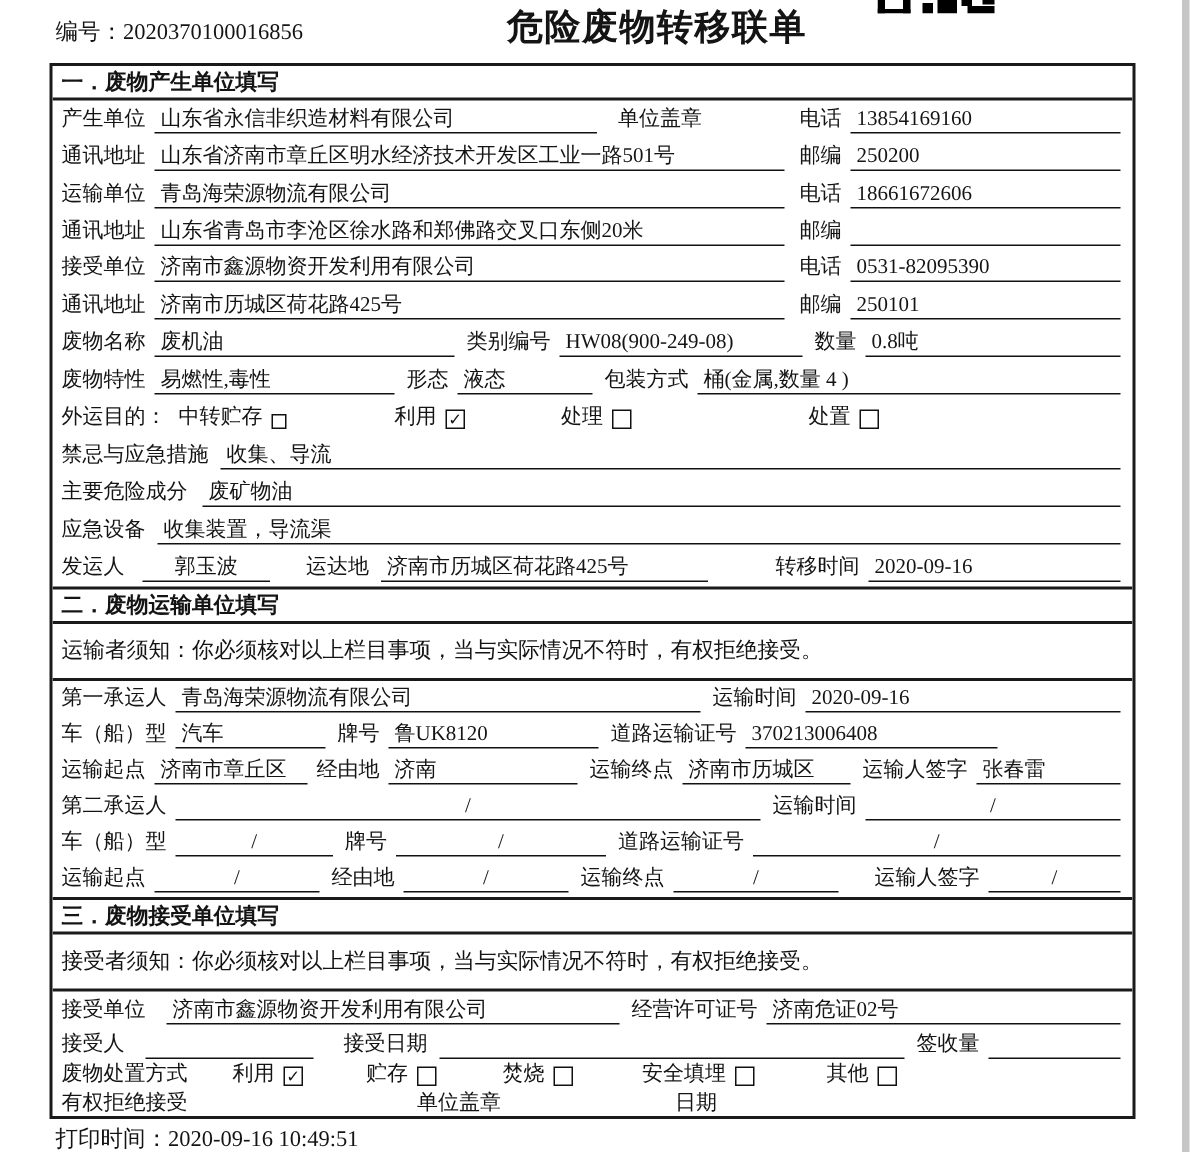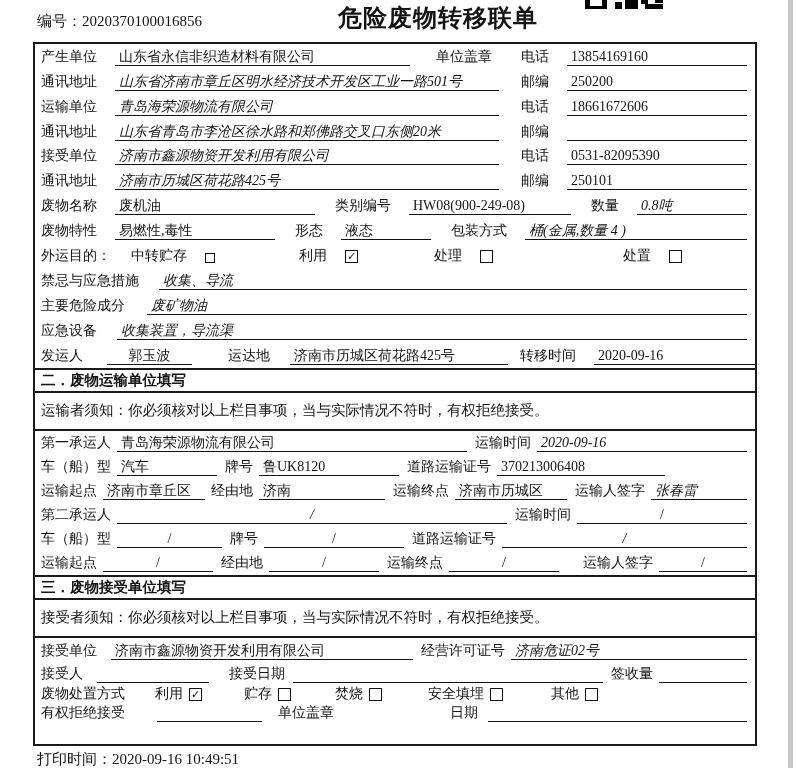--- a/index.html
+++ b/index.html
@@ -11,26 +11,26 @@
   .qr     { position:absolute; left:585px; top:0; width:80px; height:9px; }
 
   .doc { position:absolute; left:33px; top:42px; width:724px; height:704px; border:2px solid #1a1a1a; background:#fff; overflow:hidden; }
 
   .sec-h { height:25px; display:flex; align-items:center; padding:0 6px; font-size:14.5px; font-weight:bold; border-bottom:2px solid #1a1a1a; white-space:nowrap; }
   .sec-h.mid { border-top:2px solid #1a1a1a; }
 
   .notice { height:38px; display:flex; align-items:center; padding:16px 6px; font-size:14.5px; border-bottom:2px solid #1a1a1a; white-space:nowrap; }
 
   .r { display:flex; align-items:flex-end; padding:0 8px 3px 6px; font-size:14px; white-space:nowrap; }
-  .h25 { height:24.9px;gap:12px; }
+  .h25 { height:24.9px; }
   .h24 { height:24px; }
 
   .lb  { line-height:19px; flex:none; }
   .fld { height:19px; line-height:19px; border-bottom:1px solid #111; padding:0 4px; overflow:hidden; flex:none; }
-  .grow{ flex:1 1 auto; min-width:20px;font-style:italic; }
+  .grow{ flex:1 1 auto; min-width:20px; }
   .ctr { text-align:center; }
   .mla { margin-left:auto; }
 
   .cb { flex:none; width:13px; height:13px; border:1px solid #111; line-height:12px; text-align:center; font-size:11px; margin-left:6px; margin-bottom:2px; font-family:"DejaVu Sans",sans-serif; }
 
   .print-line { position:absolute; left:37px; top:750px; font-size:15px; white-space:nowrap; }
 
   .scrollbar { position:absolute; right:3px; top:0; width:5px; height:768px; background:#c6c6c6; }
 </style>
 </head>
@@ -46,20 +46,21 @@
     <rect x="30" y="2" width="7" height="7" fill="#000"></rect>
       <rect x="40" y="0" width="13" height="9" fill="#000"></rect>
     <rect x="56" y="0" width="7" height="4" fill="#000"></rect>
       <rect x="60" y="4" width="18" height="5" fill="#000"></rect>
       <rect x="70" y="0" width="8" height="3" fill="#000"></rect>
   </svg>
 </div>
 
 <div class="doc">
 
+  <div class="sec-h" style="height:23px">一．废物产生单位填写</div>
 
   <div class="r h25">
     <span class="lb">产生单位</span>
     <span class="fld" style="width:295px;margin-left:6px">山东省永信非织造材料有限公司</span>
     <span class="lb" style="margin-left:14px">单位盖章</span>
     <span class="lb mla">电话</span>
     <span class="fld" style="width:180px;margin-left:6px">13854169160</span>
   </div>
 
   <div class="r h25">

